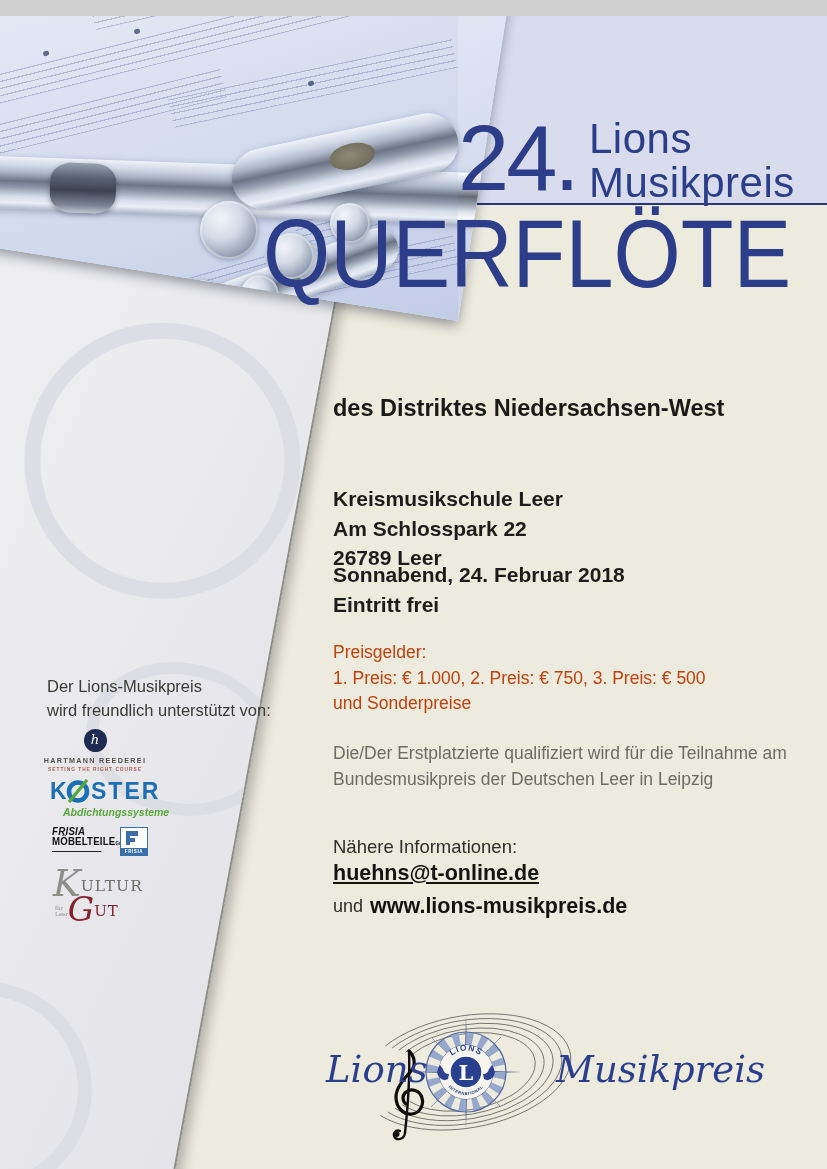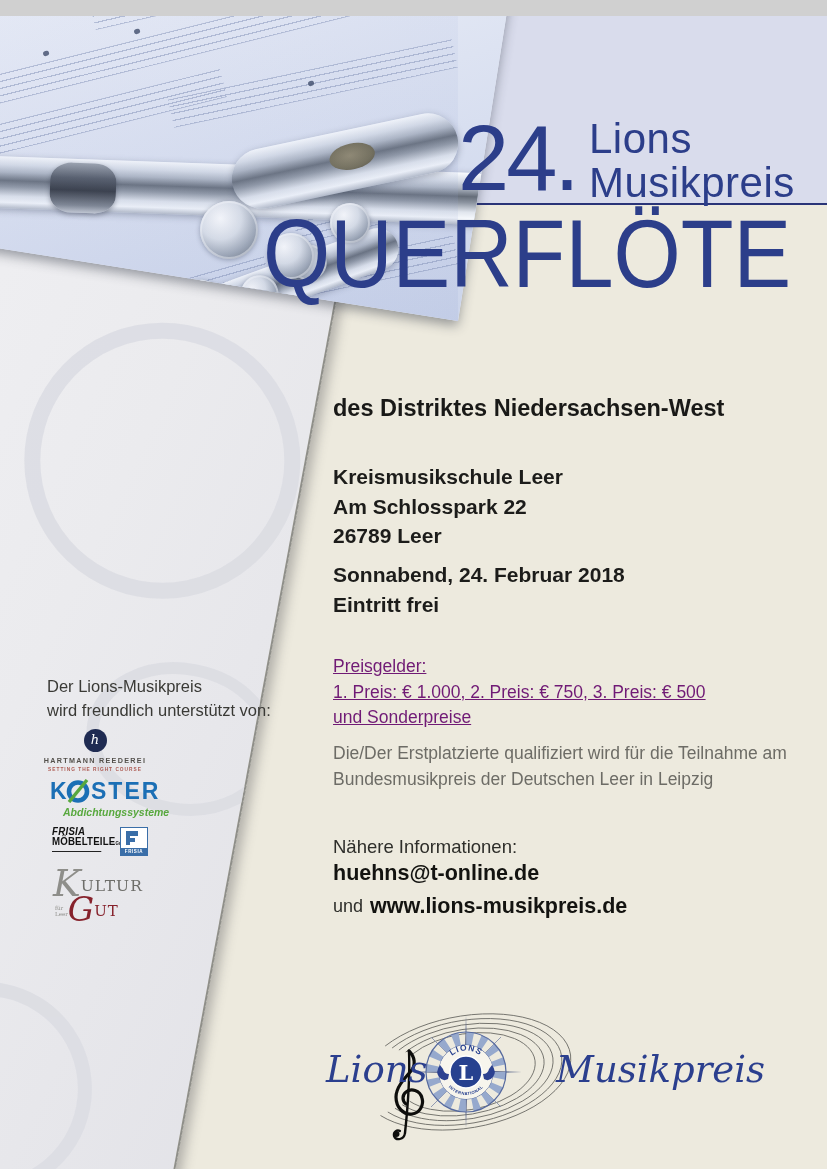--- a/index.html
+++ b/index.html
@@ -60,26 +60,26 @@
   .brand div { font-size:42px; line-height:44px; letter-spacing:.5px; font-weight:400; }
   .title {
     position:absolute; left:263px; top:188px; z-index:6;
     font-size:96px; line-height:1.04; font-weight:400; letter-spacing:0px;
     color:#2c3e8a; transform:scaleX(.9); transform-origin:left top; white-space:nowrap;
   }
 
   
   .mcol { position:absolute; left:333px; z-index:6; }
   .subtitle { top:379px; font-size:23.5px; font-weight:700; color:#191917; }
-  .venue    { top:446px; font-size:21px; font-weight:700; color:#1c1c1a; line-height:29.5px; }
+  .venue    { top:468px; font-size:21px; font-weight:700; color:#1c1c1a; line-height:29.5px; }
   .event    { top:544px; font-size:21px; font-weight:700; color:#1c1c1a; line-height:29.5px; }
-  .prizes   { top:638px; font-size:17.5px; color:#701a75; line-height:25.5px;text-decoration:underline; }
+  .prizes   { top:624px; font-size:17.5px; color:#c2410c; line-height:25.5px; }
   .qualif   { top:725px; font-size:17.5px; color:#6d6c66; line-height:25.5px; }
   .info-h   { top:820px; font-size:18.5px; color:#2e2e2a; }
-  .info-email { top:845px; font-size:21.5px; font-weight:700; color:#131310; }
+  .info-email { top:845px; font-size:21.5px; font-weight:700; color:#131310;text-decoration:underline; }
   .info-web { top:878px; font-size:18px; color:#2e2e2a; display:flex; align-items:center; gap:7px; }
   .info-web b { font-size:21.5px; color:#131310; }
 
   
   .sp-head { position:absolute; left:47px; top:659px; z-index:6;
     font-size:16.5px; line-height:23.5px; color:#3a3a36; }
   .sp { position:absolute; z-index:6; }
   .hart { left:40px; top:713px; width:110px; text-align:center; }
   .hart-badge { width:23px; height:23px; border-radius:50%; background:#1f2b52; margin:0 auto;
     color:#fff; font-family:"DejaVu Serif",serif; font-style:italic; font-size:13px; line-height:22px; }

